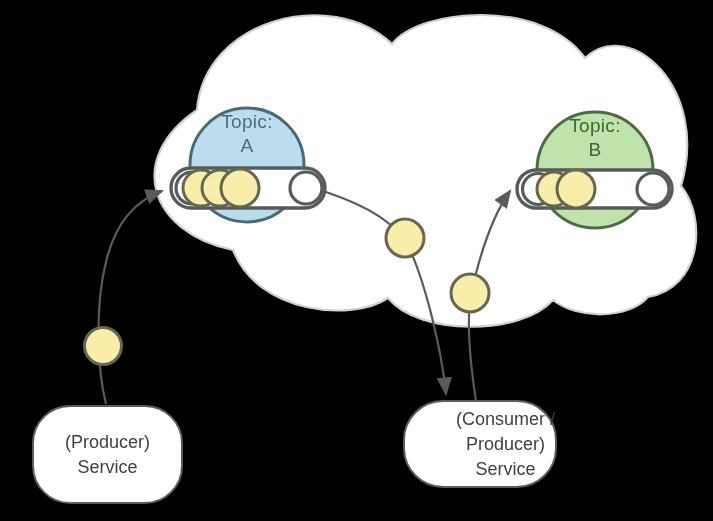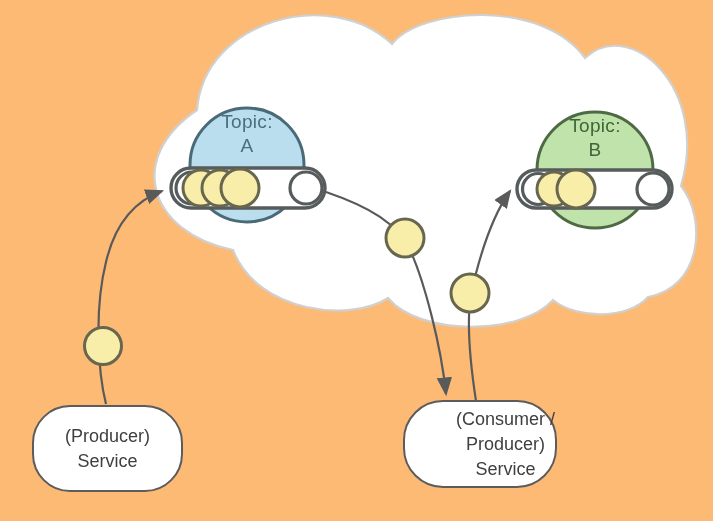--- a/index.html
+++ b/index.html
@@ -1,18 +1,18 @@
 <!DOCTYPE html>
 <html><head>
 <meta charset="utf-8">
 <style>
   html, body { margin:0; padding:0; background:#ffffff; }
   .stage {
     position:relative; width:713px; height:521px; overflow:hidden;
-    font-family:"Liberation Sans", sans-serif; background:#fdba74;
+    font-family:"Liberation Sans", sans-serif; background:#000000;
   }
   .stage svg { position:absolute; left:0; top:0; }
 
   
   .cloud   { fill:#ffffff; stroke:#d0d0d0; stroke-width:2.2; }
   .topic-a { stroke:#4a6a78; stroke-width:3; }
   .topic-b { stroke:#4e6a44; stroke-width:3; }
   .pipe    { fill:#ffffff; stroke:#565b5c; stroke-width:3.4; }
   .cap     { fill:#ffffff; stroke:#565b5c; stroke-width:3.2; }
   .msg     { stroke:#67674f; stroke-width:3; }
@@ -24,21 +24,21 @@
     font-size:19px; line-height:24px; letter-spacing:0.3px;
   }
   .topic-label.a { left:187px; top:110px; color:#47707e; }
   .topic-label.b { left:535px; top:114px; color:#3f6637; }
 
   
   .service-box {
     position:absolute; box-sizing:border-box; background:#ffffff;
     border:2.5px solid #5c5c5c; display:flex; align-items:center; justify-content:center;
   }
-  .service-box.producer { left:32px; top:405px; width:151px; height:87px; border-radius:38px; }
+  .service-box.producer { left:32px; top:405px; width:151px; height:99px; border-radius:38px; }
   .service-box.consumer { left:403px; top:400px; width:154px; height:88px; border-radius:40px;justify-content:flex-end; }
   .service-label {
     text-align:center; white-space:pre-line; color:#3f3f3f;
     font-size:18px; line-height:25px;
   }
 </style>
 </head>
 <body>
 
 <div class="stage">

